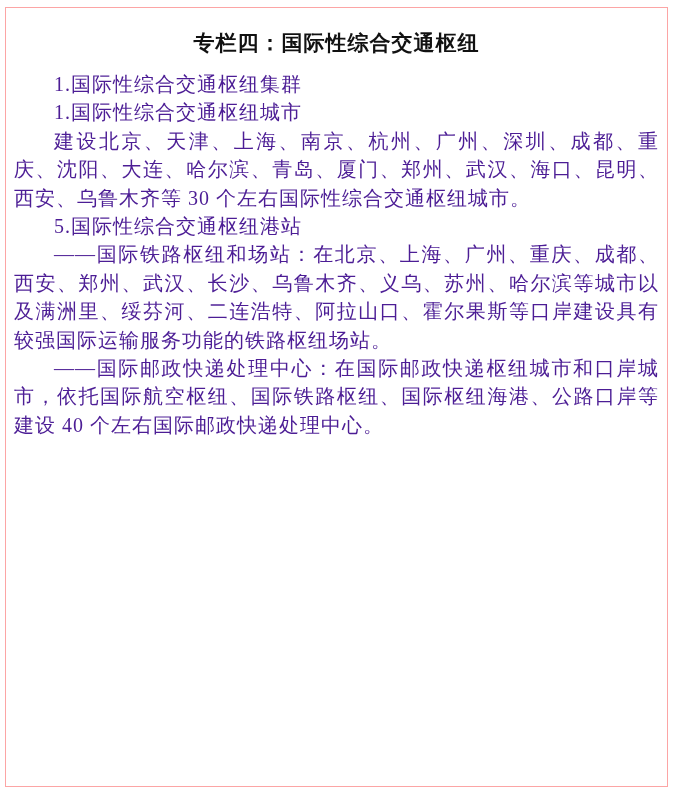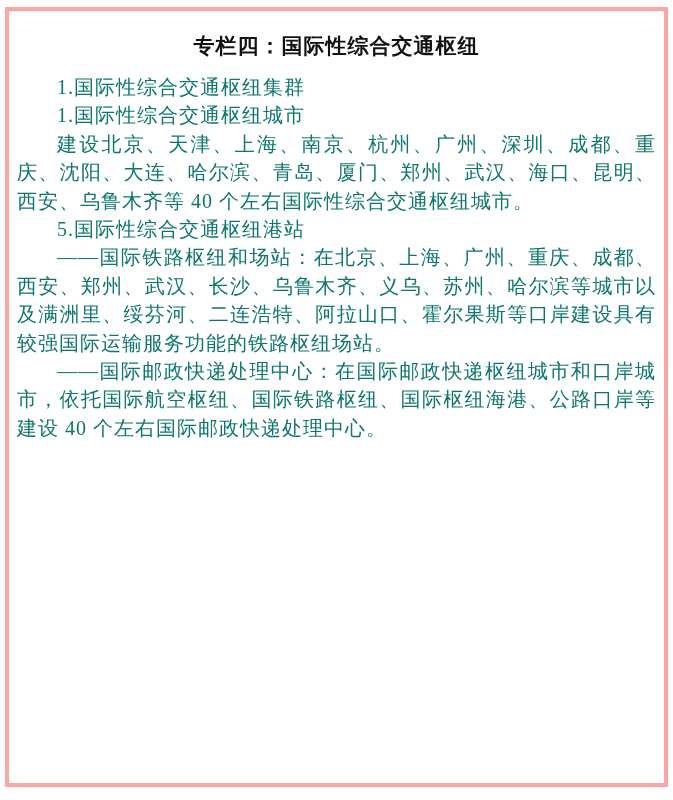--- a/index.html
+++ b/index.html
@@ -13,60 +13,60 @@
     height: 800px;
     position: relative;
     font-family: "Liberation Serif", "DejaVu Serif", serif;
   }
   .column-box {
     position: absolute;
     left: 5px;
     top: 7px;
     width: 663px;
     height: 780px;
-    border: 4px solid #fca5a5;
+    border: 1px solid #fca5a5;
     background: #ffffff;
     padding: 21px 8px 0 8px;
     overflow: hidden;
   }
   .column-title {
     font-family: "DejaVu Sans", "Liberation Sans", sans-serif;
     font-weight: bold;
     font-size: 21px;
     line-height: 28px;
     letter-spacing: 1px;
     text-align: center;
     color: #111111;
     margin: 0 0 13px 0;
   }
   .para {
     font-size: 20px;
     line-height: 28.4px;
     letter-spacing: 1px;
-    color: #0f766e;
+    color: #4c1d95;
     text-align: justify;
     text-align-last: left;
     text-indent: 2em;
     margin: 0;
   }
 </style>
 </head>
 <body>
 
 <div class="column-box">
 
   <h1 class="column-title">专栏四：国际性综合交通枢纽</h1>
 
   <div>
     <p class="para">1.国际性综合交通枢纽集群</p>
   </div>
 
   <div>
     <p class="para">1.国际性综合交通枢纽城市</p>
-    <p class="para">建设北京、天津、上海、南京、杭州、广州、深圳、成都、重庆、沈阳、大连、哈尔滨、青岛、厦门、郑州、武汉、海口、昆明、西安、乌鲁木齐等 40 个左右国际性综合交通枢纽城市。</p>
+    <p class="para">建设北京、天津、上海、南京、杭州、广州、深圳、成都、重庆、沈阳、大连、哈尔滨、青岛、厦门、郑州、武汉、海口、昆明、西安、乌鲁木齐等 30 个左右国际性综合交通枢纽城市。</p>
   </div>
 
   <div>
     <p class="para">5.国际性综合交通枢纽港站</p>
     <p class="para">——国际铁路枢纽和场站：在北京、上海、广州、重庆、成都、西安、郑州、武汉、长沙、乌鲁木齐、义乌、苏州、哈尔滨等城市以及满洲里、绥芬河、二连浩特、阿拉山口、霍尔果斯等口岸建设具有较强国际运输服务功能的铁路枢纽场站。</p>
     <p class="para">——国际邮政快递处理中心：在国际邮政快递枢纽城市和口岸城市，依托国际航空枢纽、国际铁路枢纽、国际枢纽海港、公路口岸等建设 40 个左右国际邮政快递处理中心。</p>
   </div>
 
 </div>
 

